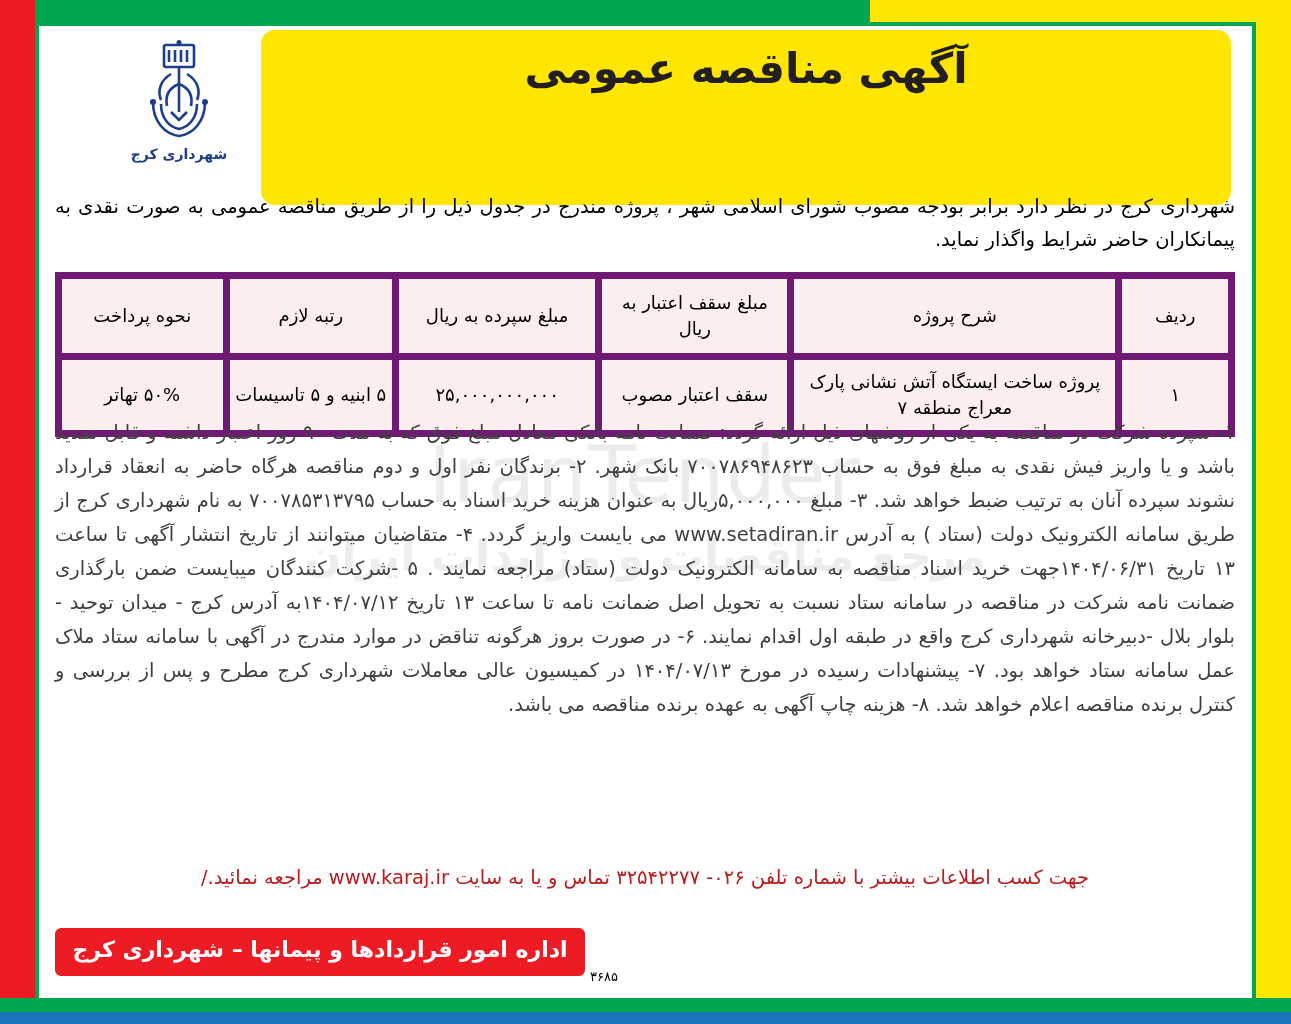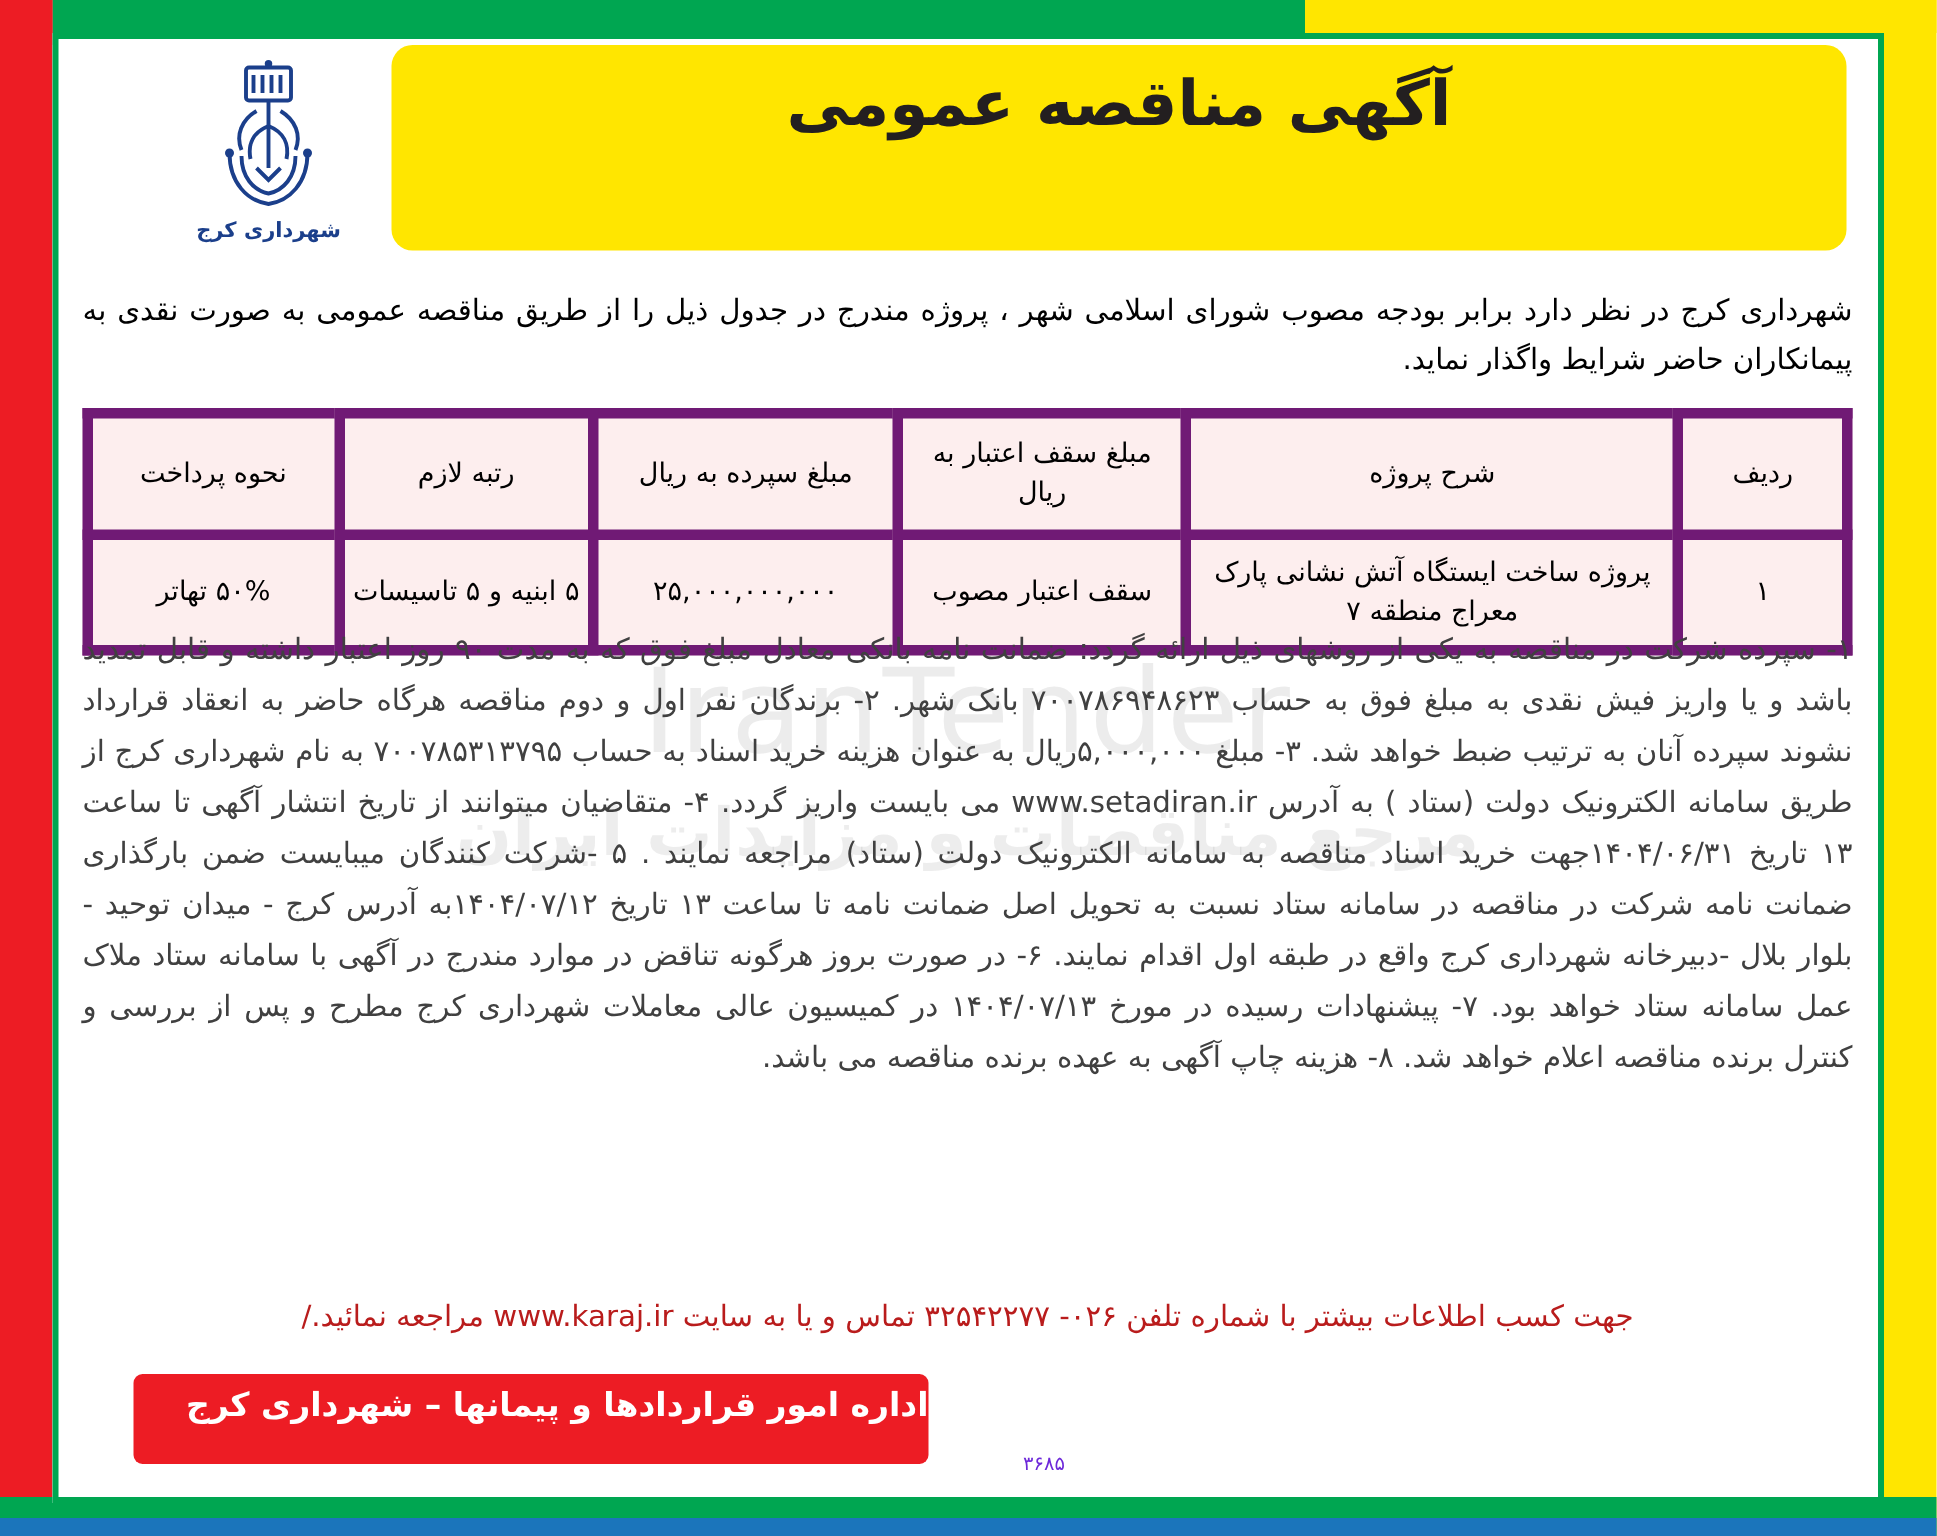--- a/index.html
+++ b/index.html
@@ -55,21 +55,21 @@
   }
   
   .header {
     position: absolute;
     left: 39px; top: 26px;
     width: 1213px; height: 145px;
   }
   .header-yellow {
     position: absolute;
     left: 222px; top: 4px;
-    width: 970px; height: 137px;
+    width: 970px; height: 175px;
     background: #ffe600;
     border-radius: 14px;
   }
   .title-main {
     position: absolute;
     left: 0; top: 14px;
     width: 970px;
     text-align: center;
     font-family: "DejaVu Sans", sans-serif;
     font-size: 42px;
@@ -170,40 +170,40 @@
     text-align: center;
     font-family: "DejaVu Sans", sans-serif;
     font-size: 19.5px;
     line-height: 32px;
     color: #b91c1c;
   }
   
   .footer-banner {
     position: absolute;
     left: 55px; bottom: 48px;
-    width: 530px; height: 60px;
+    width: 530px; height: 48px;
     background: #ed1c24;
     border-radius: 6px;
     color: #ffffff;
     direction: rtl;
+    text-align: center;
     font-family: "DejaVu Sans", sans-serif;
     font-size: 22px;
     font-weight: bold;
     line-height: 44px;
-    margin-left: 34px;
   }
   .footer-code {
     position: absolute;
     left: 590px; bottom: 40px;
     width: 120px;
-    text-align: right;
+    text-align: left;
     direction: rtl;
     font-family: "DejaVu Sans", sans-serif;
     font-size: 13px;
-    color: #6d28d9;
+    color: #000000;
   }
   
   .watermark {
     position: absolute;
     left: 120px; top: 430px;
     width: 1050px;
     text-align: center;
     font-family: "DejaVu Sans", sans-serif;
     font-size: 78px;
     font-weight: normal;

